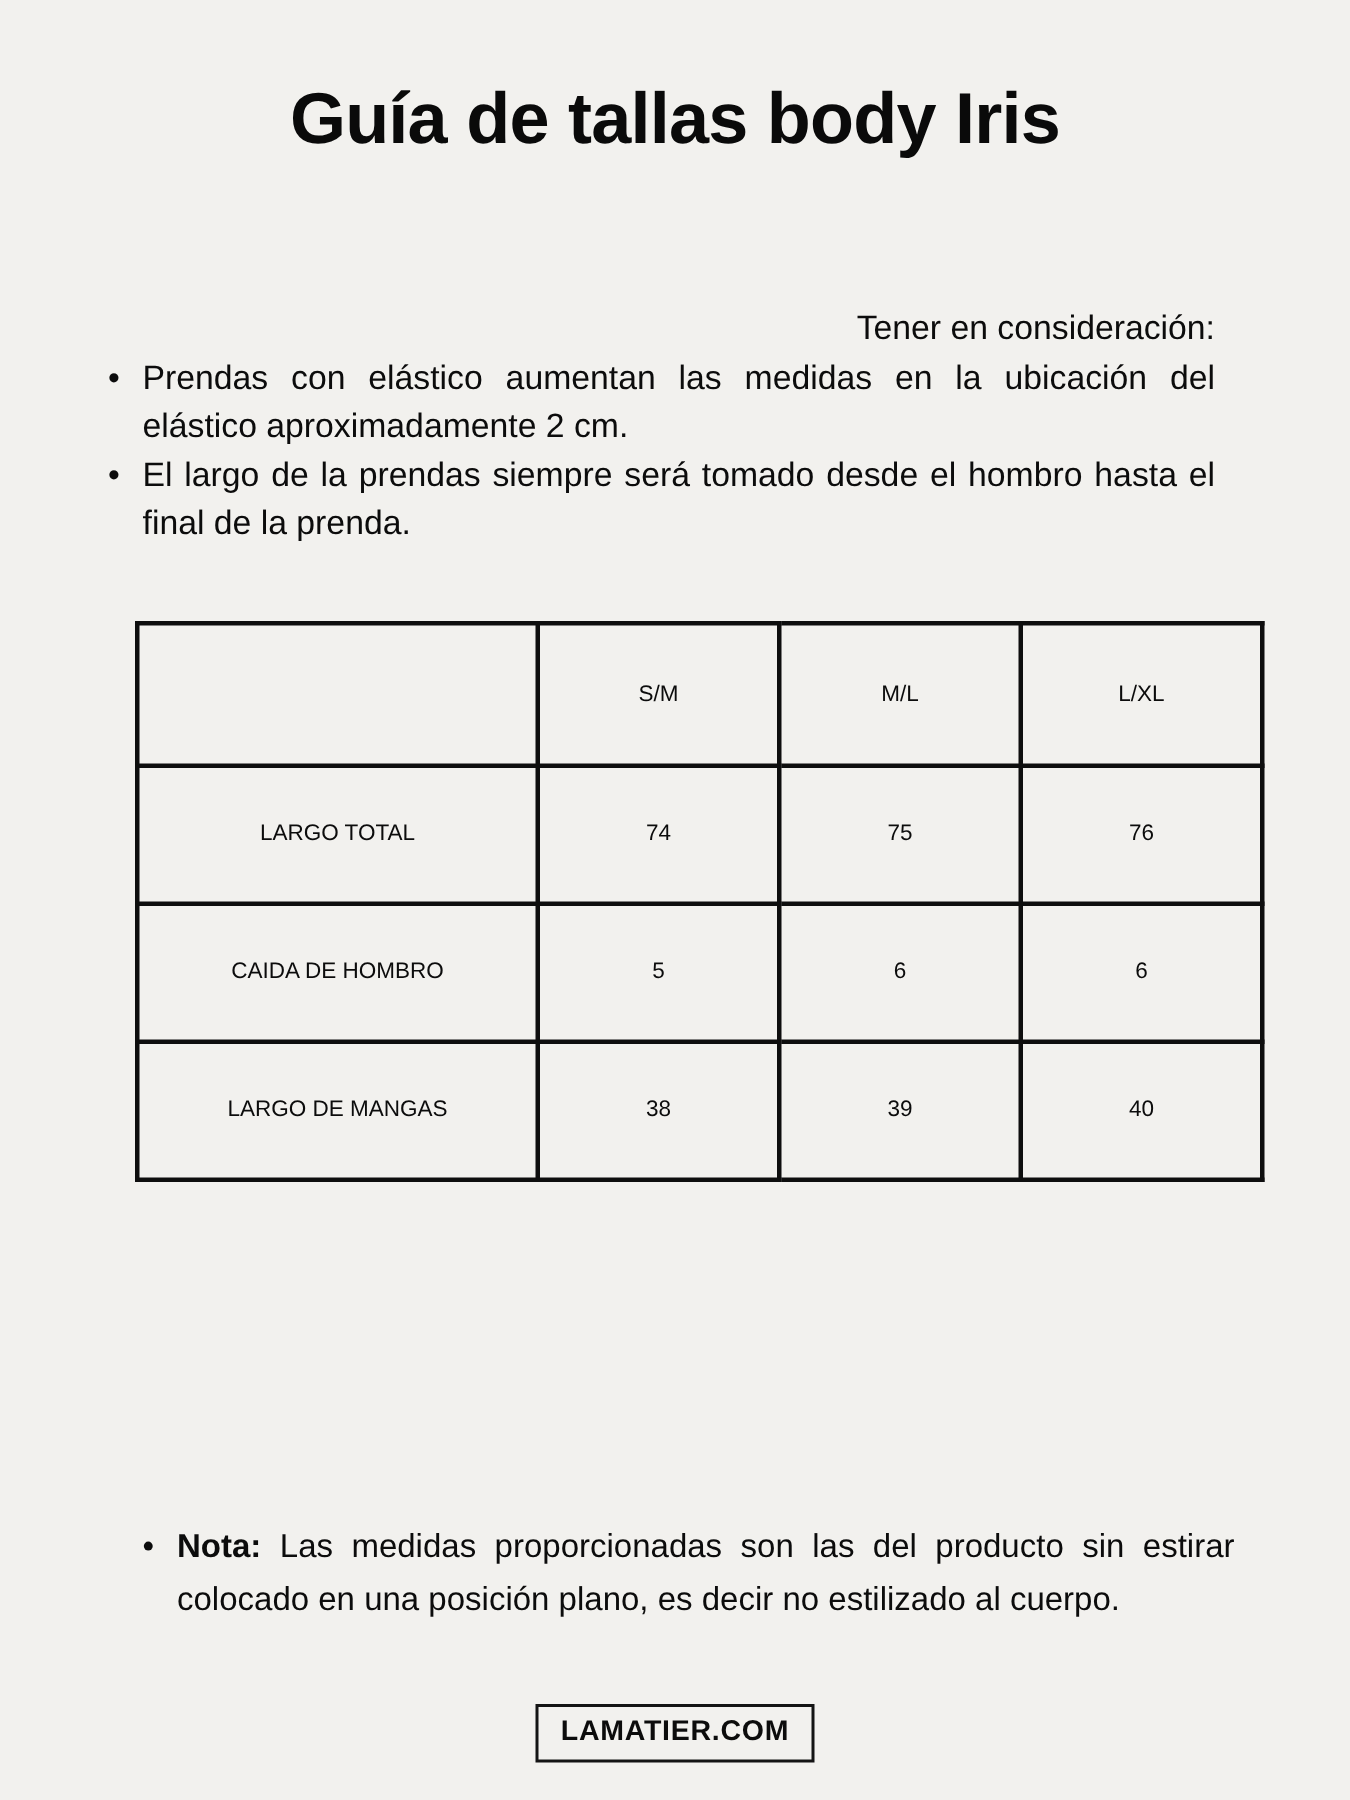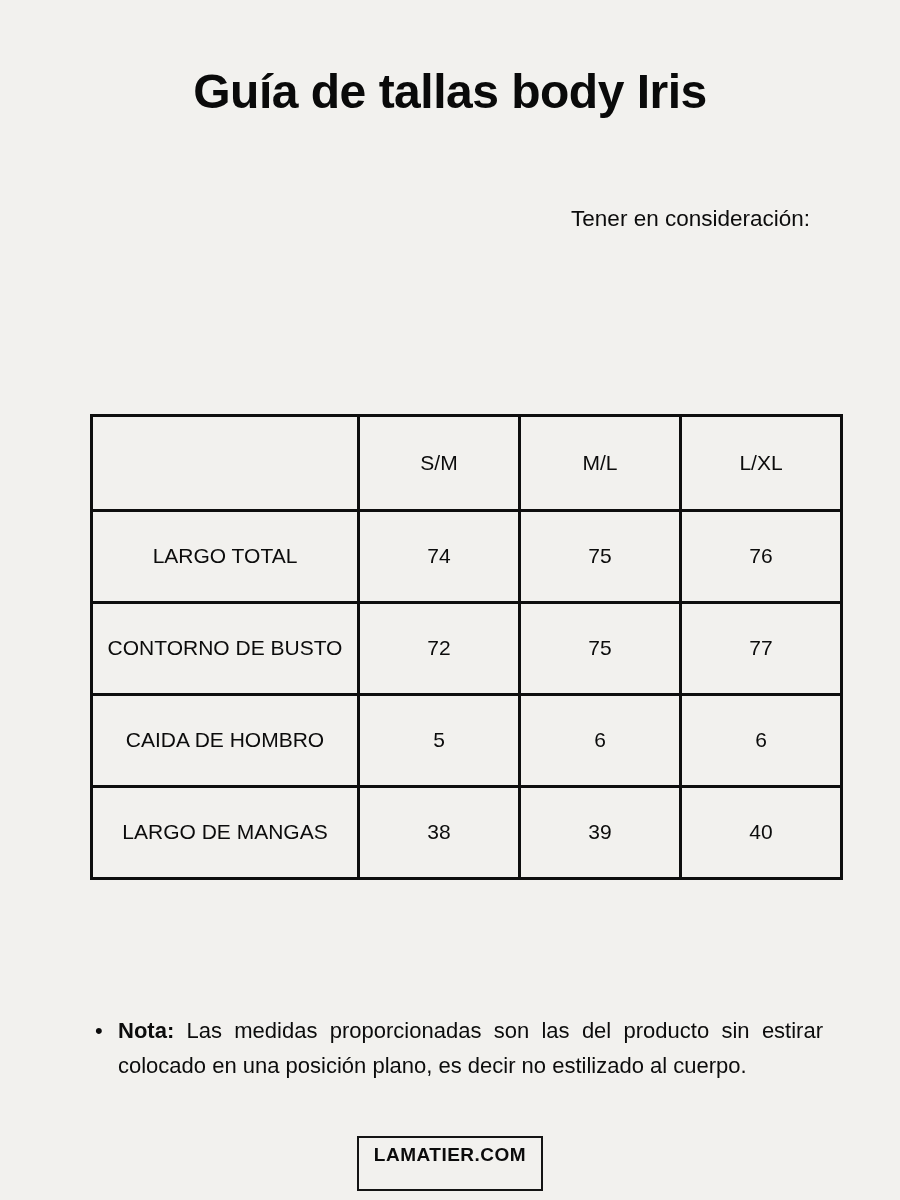--- a/index.html
+++ b/index.html
@@ -15,21 +15,20 @@
   .page-title {
     position: absolute;
     top: 52px;
     left: 0;
     width: 900px;
     text-align: center;
     font-size: 48px;
     font-weight: 700;
     letter-spacing: -0.5px;
     color: #0a0a0a;
-    margin-top: 12px;
   }
 
   .considerations {
     position: absolute;
     top: 203px;
     left: 68px;
     width: 742px;
     font-size: 22.5px;
     line-height: 32.5px;
   }
@@ -57,21 +56,21 @@
     left: 90px;
     border-collapse: collapse;
     table-layout: fixed;
     width: 751px;
   }
   .size-table td, .size-table th {
     border: 3px solid #0e0e0e;
     background: #f2f1ee;
     text-align: center;
     vertical-align: middle;
-    font-size: 21px;
+    font-size: 15px;
     font-weight: 400;
     line-height: 1.35;
     padding: 0 4px;
   }
   .size-table .col-label { width: 267px; }
   .size-table .col-size  { width: 161px; }
   .size-table tr.header-row td { height: 95px; }
   .size-table tr.data-row td   { height: 92px; }
 
   .note {
@@ -89,55 +88,53 @@
   .brand-box-wrap {
     position: absolute;
     top: 1136px;
     left: 0;
     width: 900px;
     text-align: center;
   }
   .brand-box {
     display: inline-block;
     border: 2px solid #141414;
-    padding: 6px 15px 23px 15px;
+    padding: 6px 15px 7px 15px;
     font-size: 19px;
     font-weight: 700;
     letter-spacing: 0.5px;
     background: #f2f1ee;
   }
 </style>
 </head>
 <body>
 
 <h1 class="page-title">Guía de tallas body Iris</h1>
 
 <section class="considerations">
   <div class="considerations-heading">Tener en consideración:</div>
+  <ul class="bullet-list">
+    <li>Prendas con elástico aumentan las medidas en la ubicación del elástico aproximadamente 2 cm.</li>
+    <li>El largo de la prendas siempre será tomado desde el hombro hasta el final de la prenda.</li>
+  </ul>
 </section>
 
 <table class="size-table">
   <tbody>
     <tr class="header-row">
       <td class="col-label"></td>
       <td class="col-size">S/M</td>
       <td class="col-size">M/L</td>
       <td class="col-size">L/XL</td>
     </tr>
     <tr class="data-row">
       <td class="col-label">LARGO TOTAL</td>
       <td>74</td>
       <td>75</td>
       <td>76</td>
-    </tr>
-    <tr class="data-row">
-      <td class="col-label">CONTORNO DE BUSTO</td>
-      <td>72</td>
-      <td>75</td>
-      <td>77</td>
     </tr>
     <tr class="data-row">
       <td class="col-label">CAIDA DE HOMBRO</td>
       <td>5</td>
       <td>6</td>
       <td>6</td>
     </tr>
     <tr class="data-row">
       <td class="col-label">LARGO DE MANGAS</td>
       <td>38</td>

